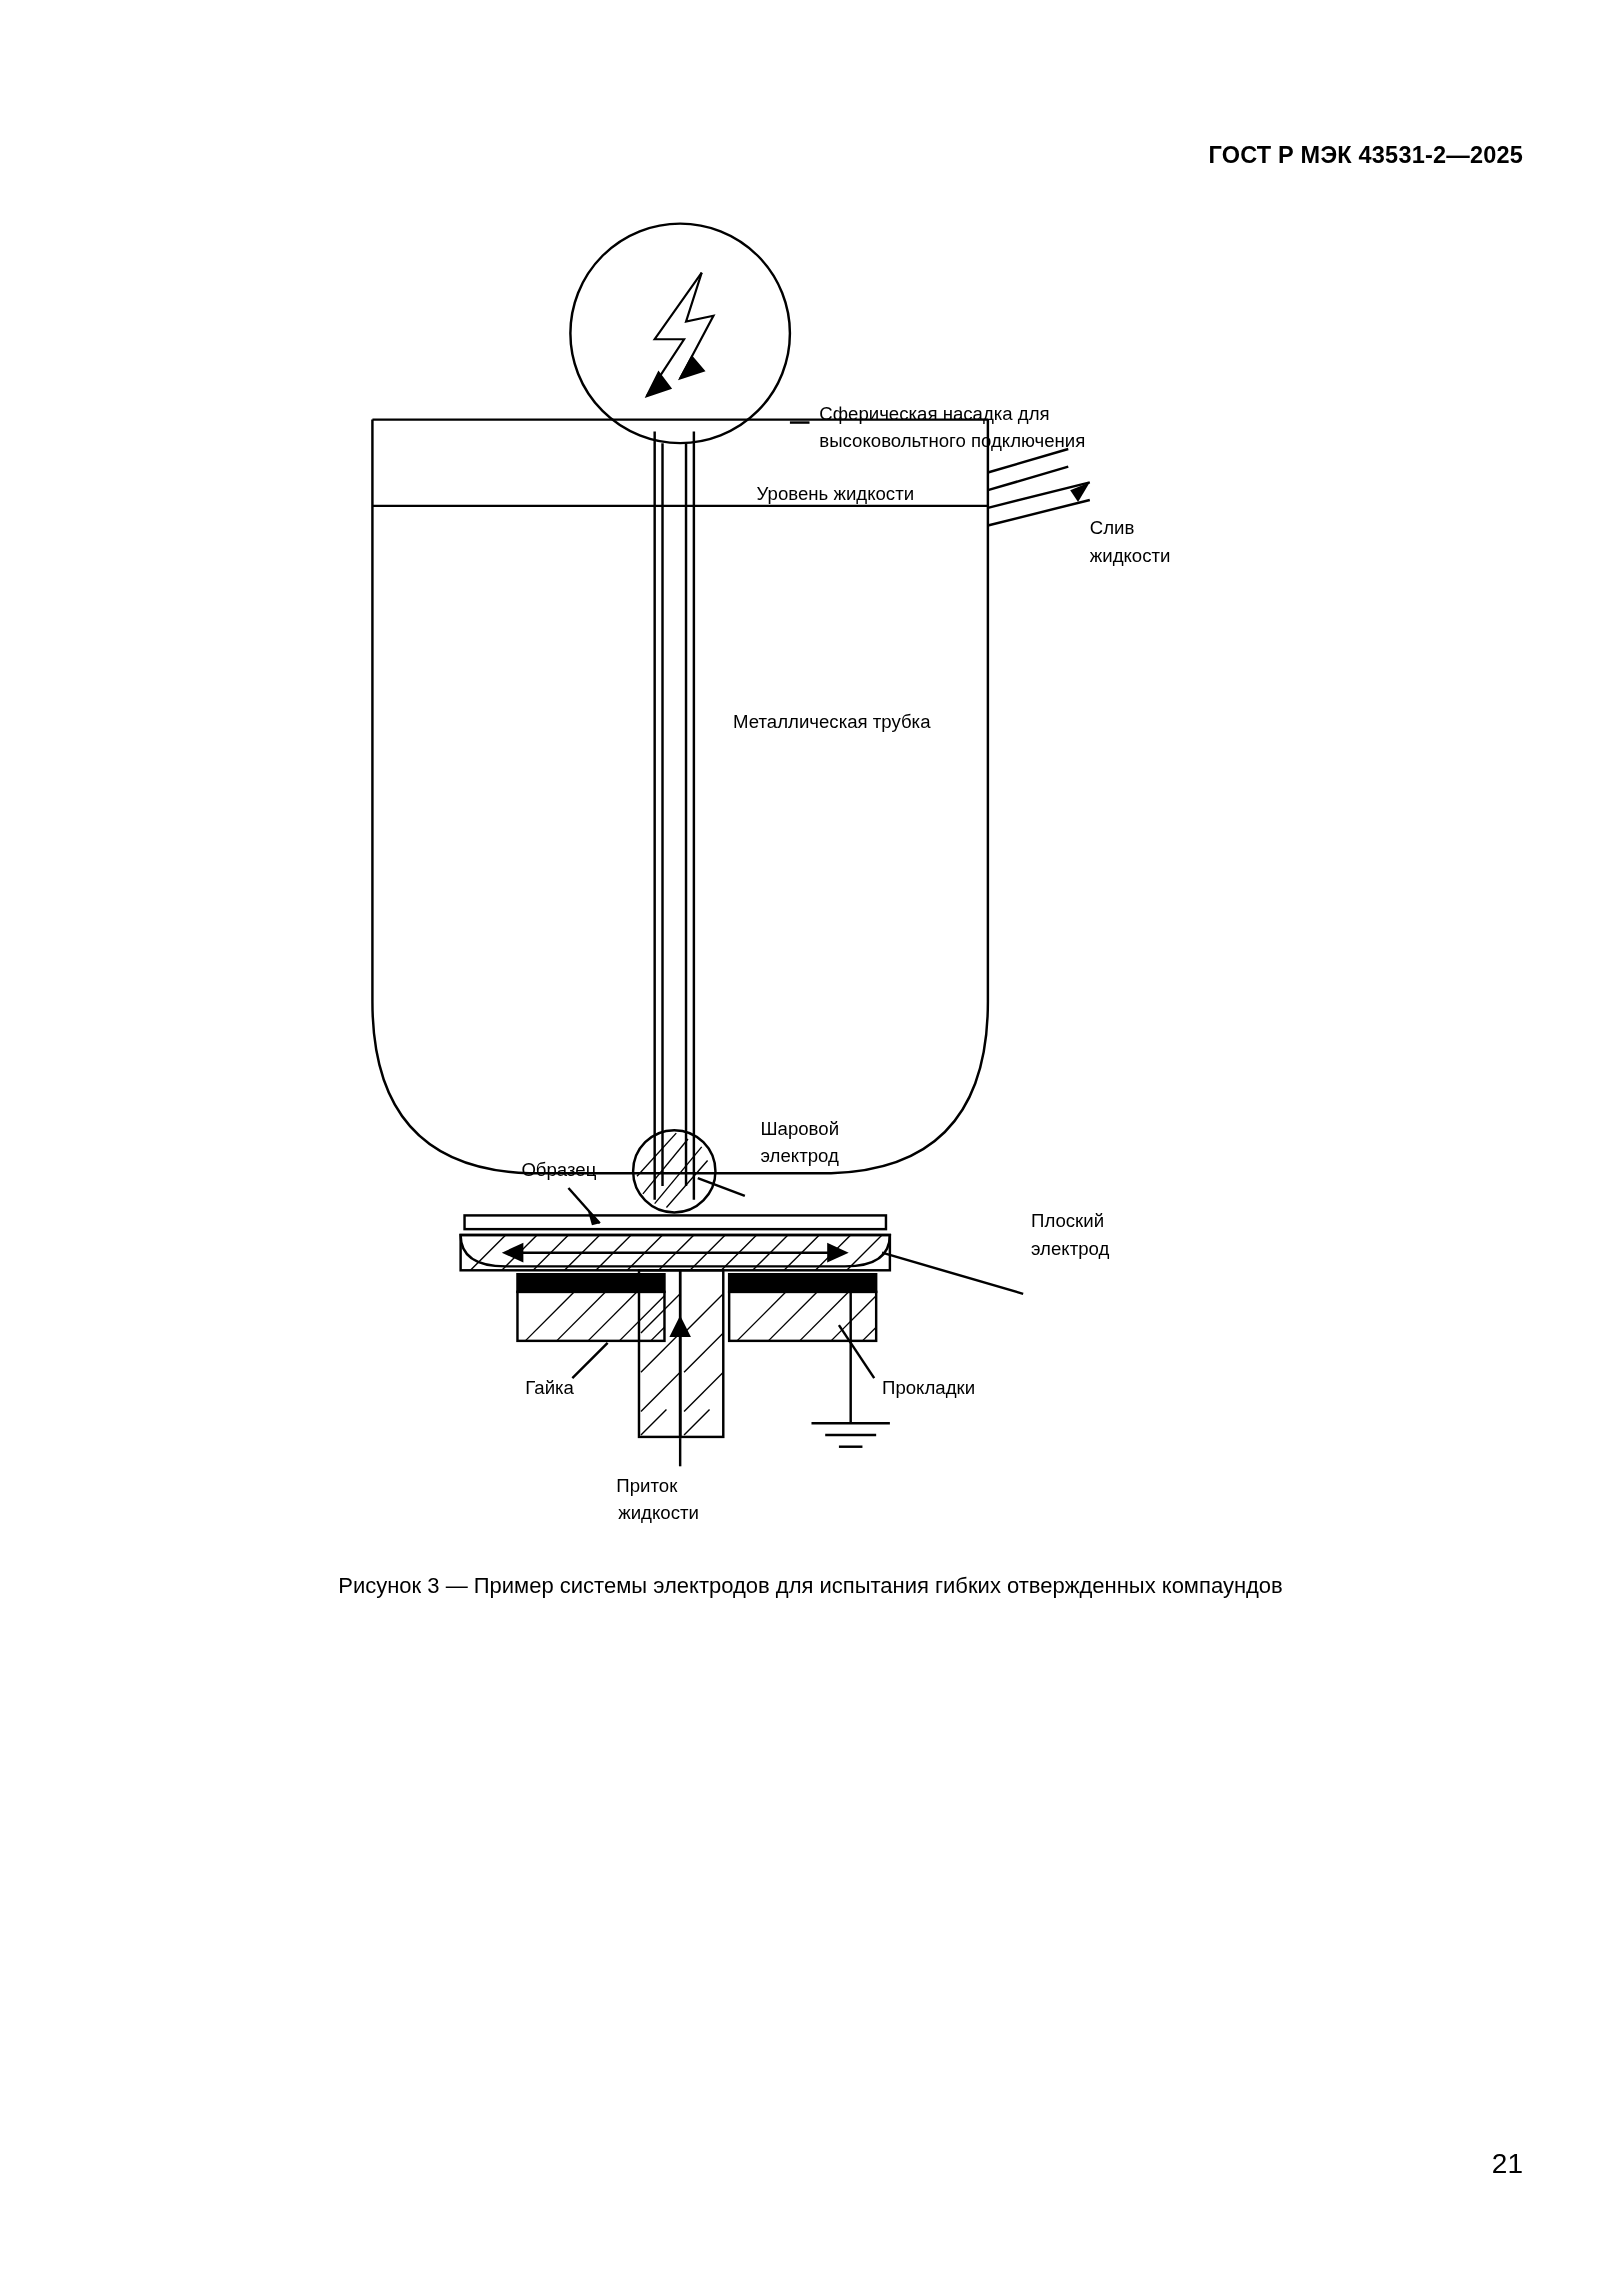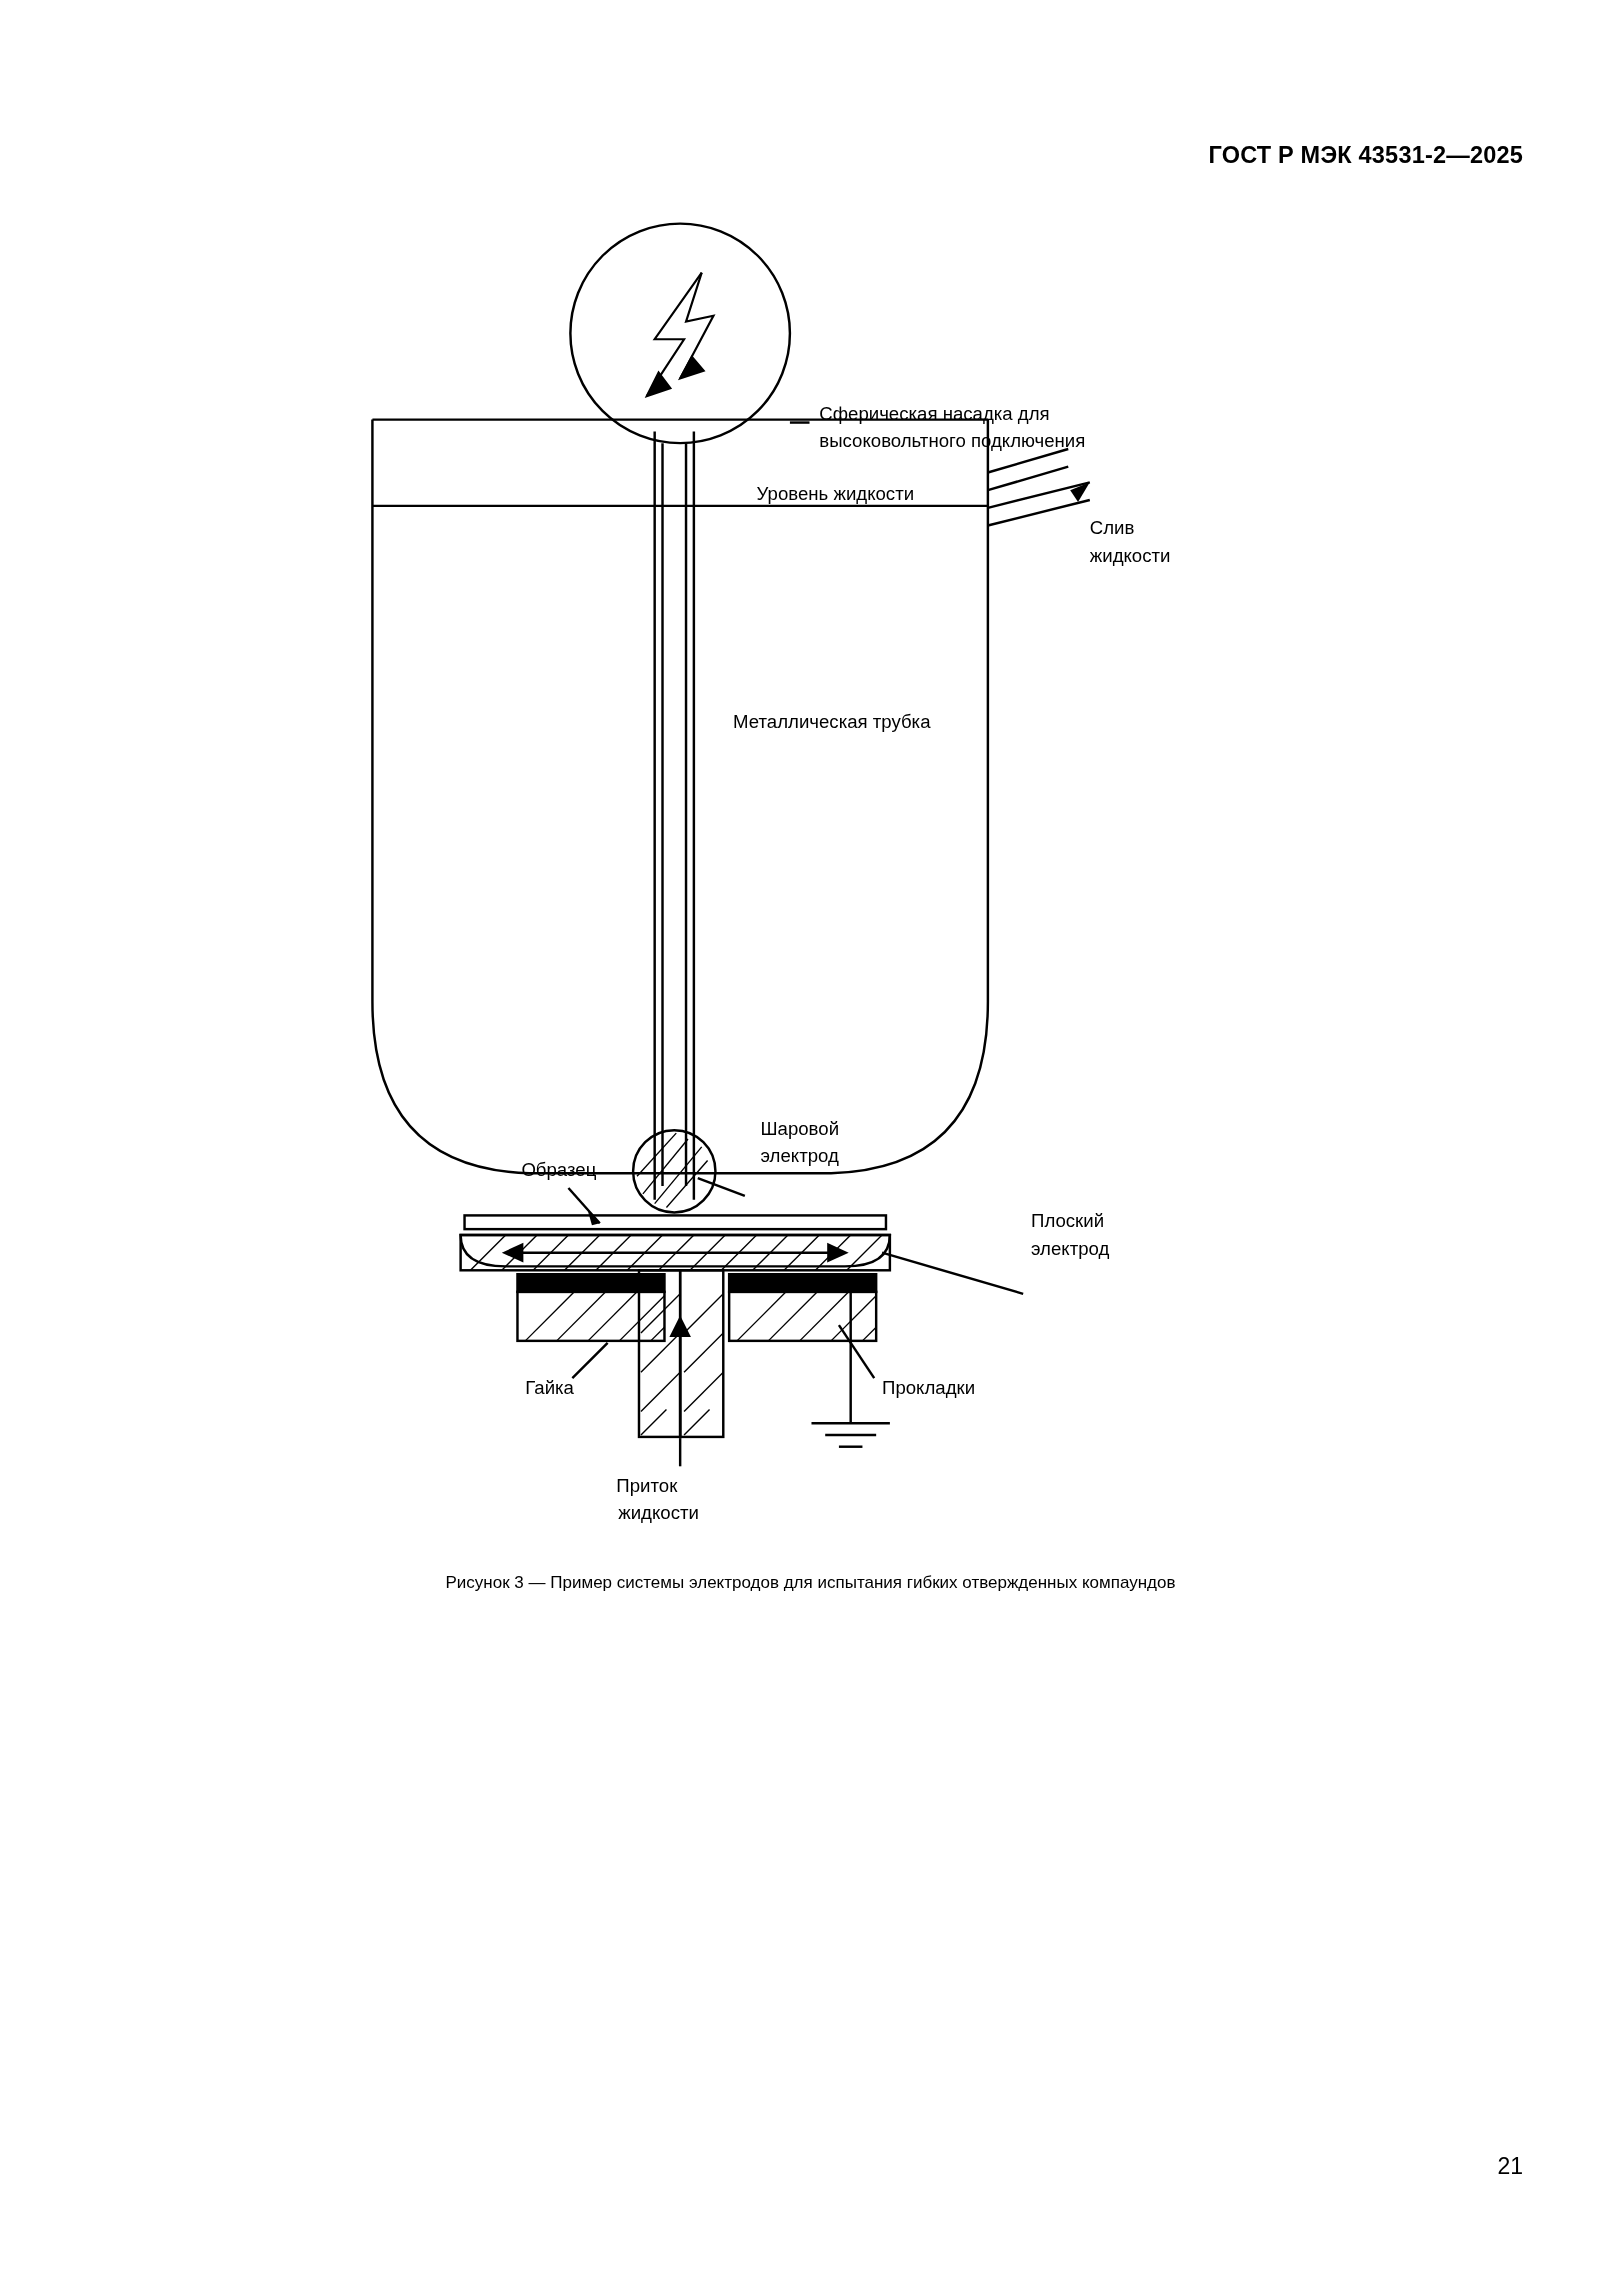--- a/index.html
+++ b/index.html
@@ -36,27 +36,27 @@
     top: 196px;
     width: 1500px;
     height: 1392px;
   }
   .caption {
     position: absolute;
     left: 0;
     top: 1573px;
     width: 1621px;
     text-align: center;
-    font-size: 17px;
+    font-size: 22px;
   }
   .page-number {
     position: absolute;
     right: 98px;
     bottom: 113px;
-    font-size: 23px;
+    font-size: 28px;
   }
   svg text {
     font-family: "Liberation Sans", sans-serif;
     font-size: 19px;
     fill: #000000;
   }
 </style>
 </head>
 <body>
 

